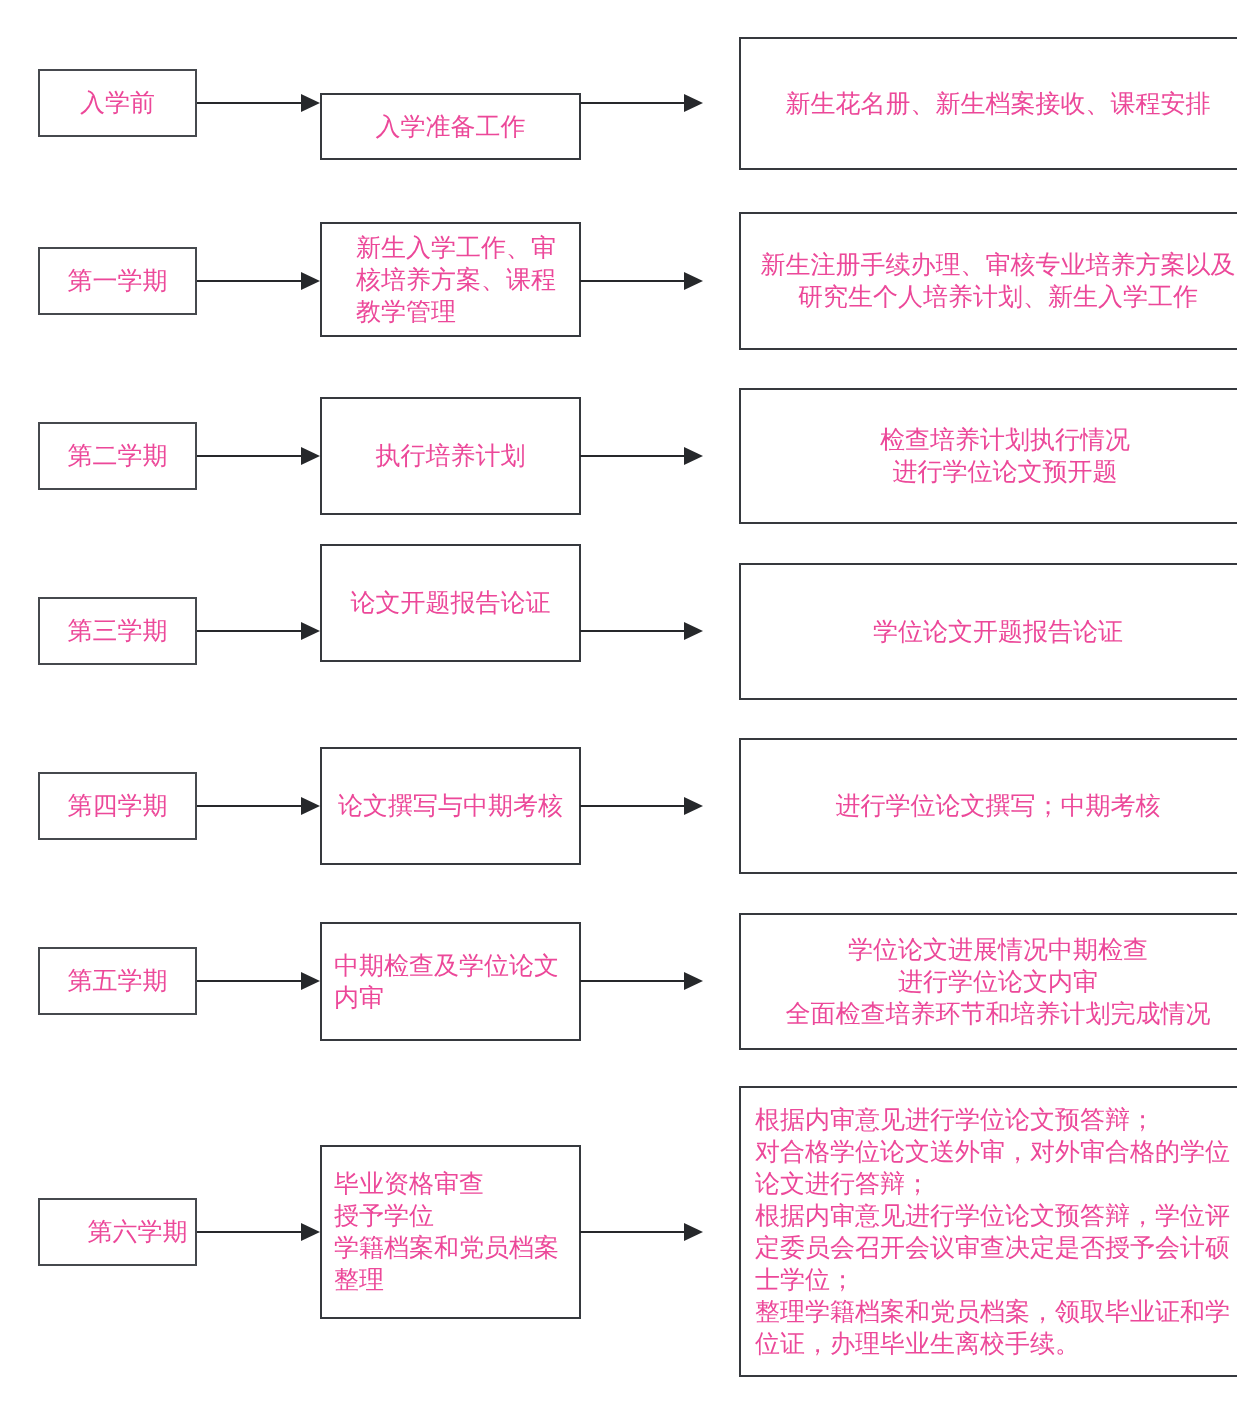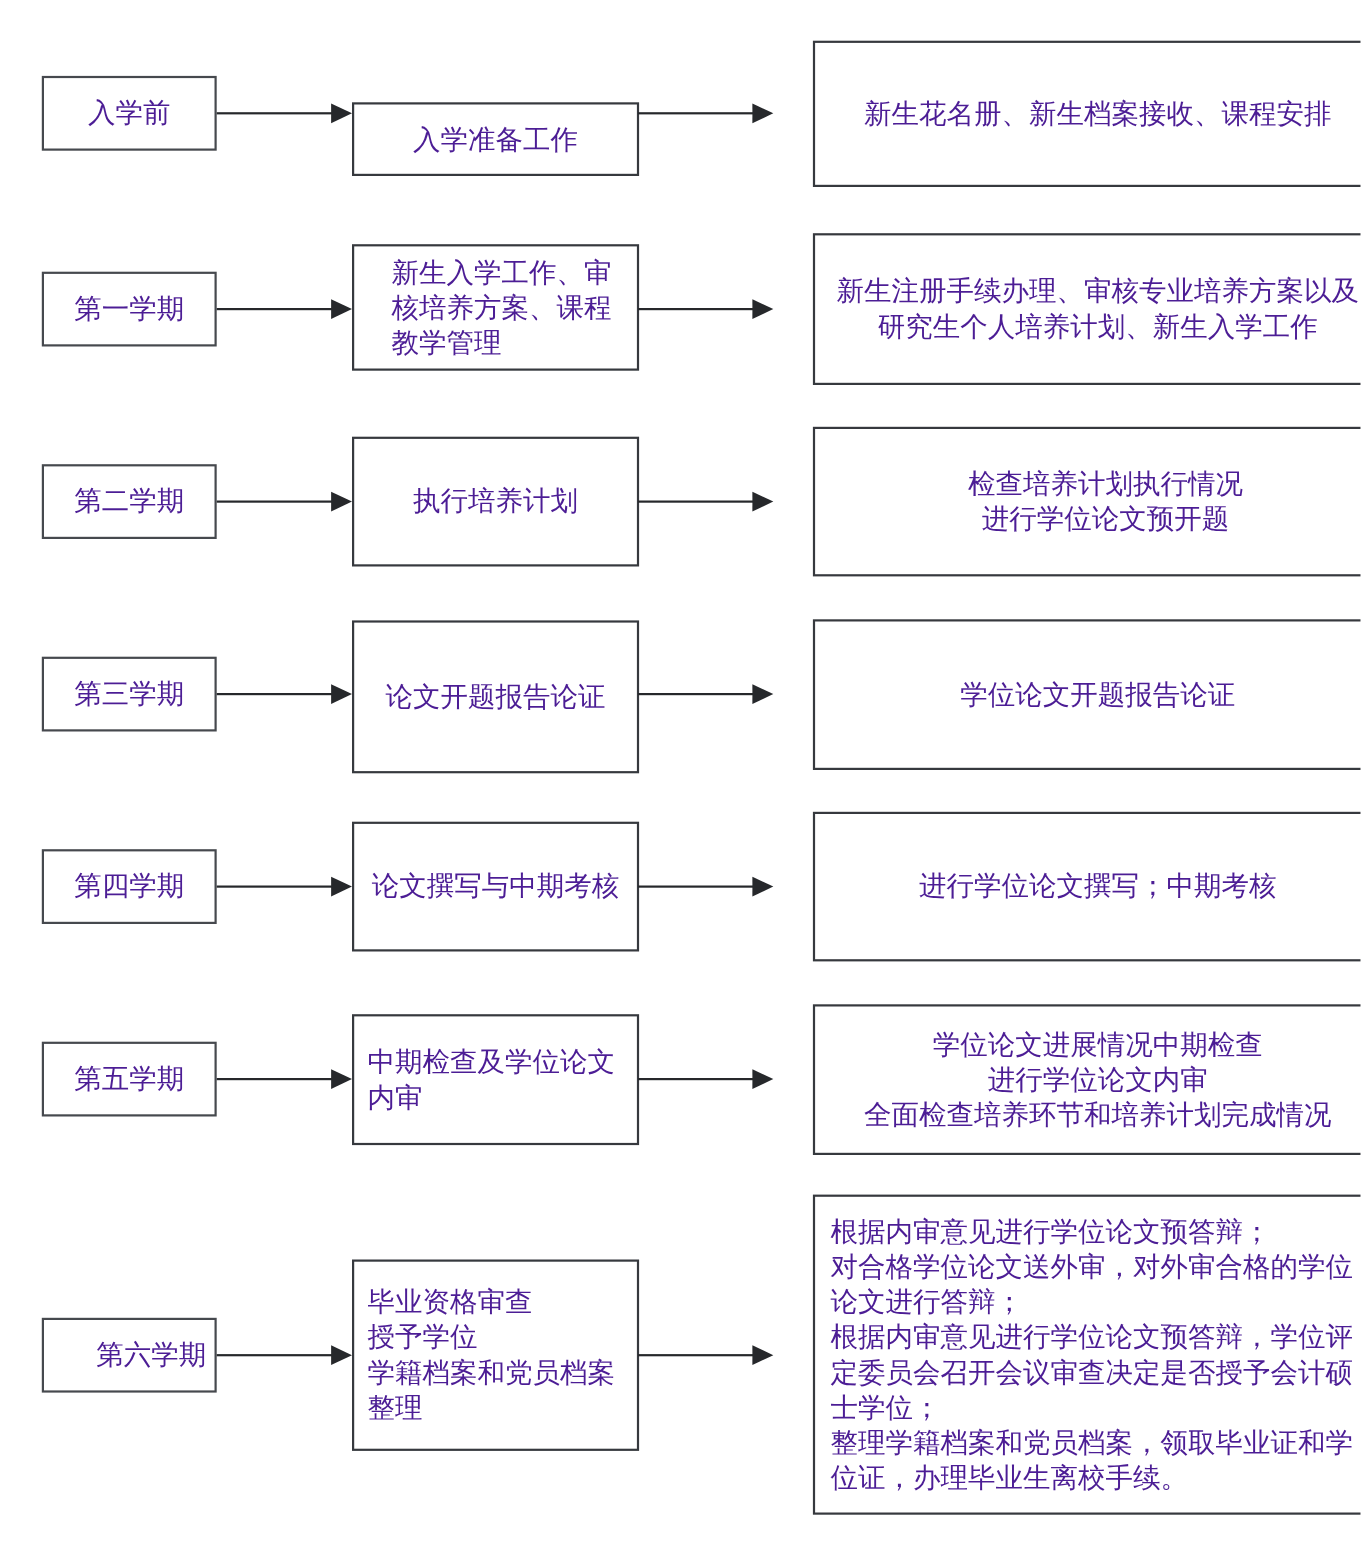--- a/index.html
+++ b/index.html
@@ -5,22 +5,22 @@
   html, body {
     margin: 0;
     padding: 0;
     background: #ffffff;
   }
   .canvas {
     position: relative;
     width: 1237px;
     height: 1416px;
     background: #ffffff;
-    font-family: Liberation Sans, sans-serif;
-    color: #4c1d95;
+    font-family: Liberation Serif, serif;
+    color: #ec4899;
     overflow: hidden;
   }
   .box {
     position: absolute;
     box-sizing: border-box;
     background: #ffffff;
     border: 2px solid #36393e;
     display: flex;
     flex-direction: column;
     justify-content: center;
@@ -43,21 +43,21 @@
     left: 739px;
     width: 518px;
     padding: 4px 14px;
   }
   .align-left { text-align: left; }
 
   
   .r1.stage { top: 69px; }   .r1.task { top: 70px;   height: 67px; margin-top: 23px;  }  .r1.detail { top: 37px;   height: 133px; }
   .r2.stage { top: 247px; }  .r2.task { top: 222px;  height: 115px; padding-left: 34px; }  .r2.detail { top: 212px;  height: 138px; }
   .r3.stage { top: 422px; }  .r3.task { top: 397px;  height: 118px; }  .r3.detail { top: 388px;  height: 136px; padding-left: 28px; }
-  .r4.stage { top: 597px; }  .r4.task { top: 564px;  height: 139px; }  .r4.detail { top: 563px;  height: 137px; }
+  .r4.stage { top: 597px; }  .r4.task { top: 544px;  height: 118px; }  .r4.detail { top: 563px;  height: 137px; }
   .r5.stage { top: 772px; }  .r5.task { top: 747px;  height: 118px; }  .r5.detail { top: 738px;  height: 136px; }
   .r6.stage { top: 947px; }  .r6.task { top: 922px;  height: 119px; }  .r6.detail { top: 913px;  height: 137px; }
   .r7.stage { top: 1198px; padding-left: 40px; } .r7.task { top: 1145px; height: 174px; }  .r7.detail { top: 1086px; height: 291px; }
 
   
   .arrow {
     position: absolute;
     width: 123px;
     height: 18px;
   }

